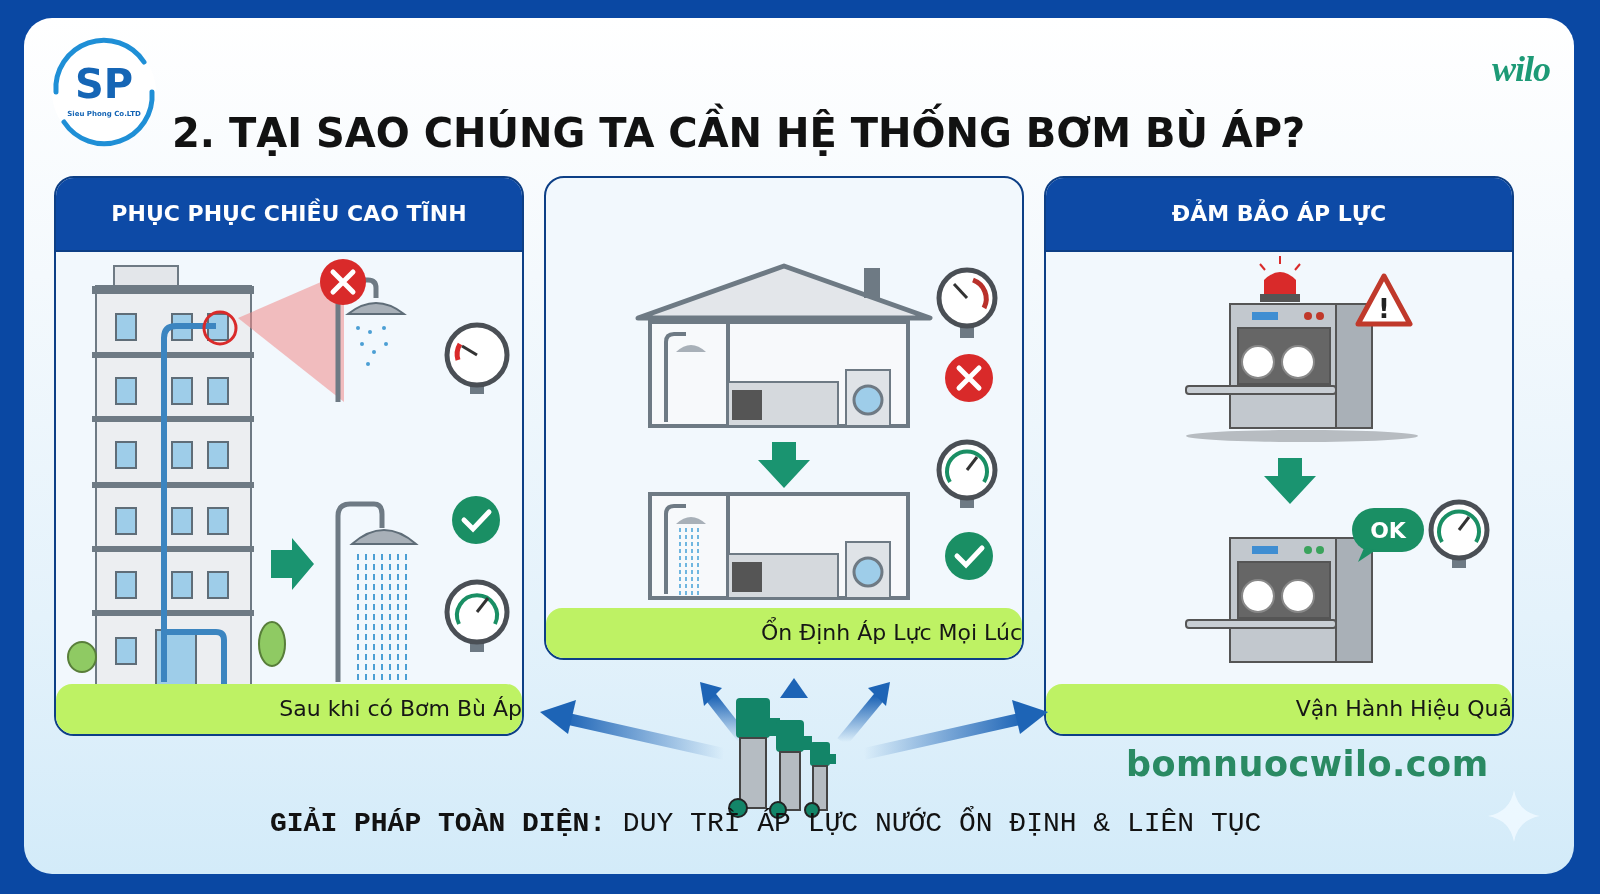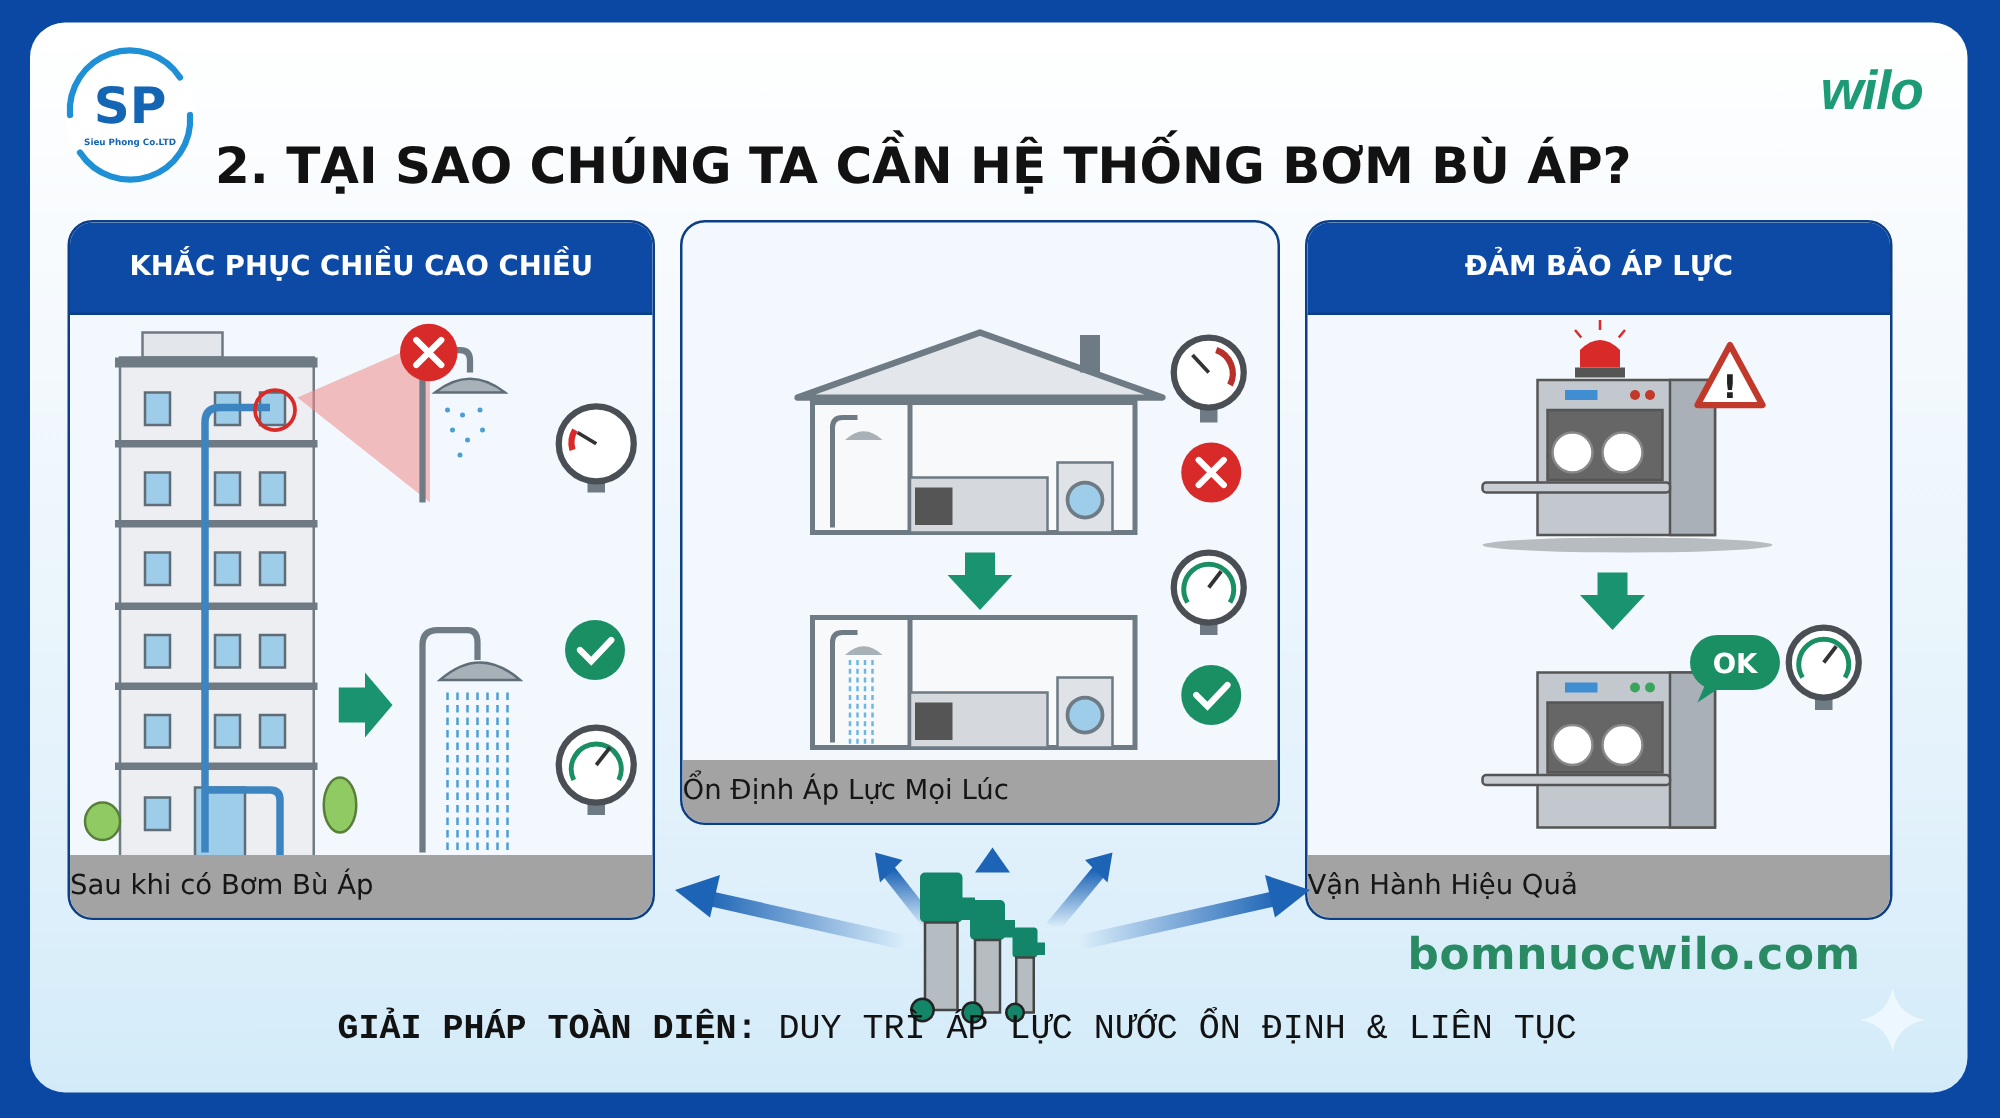--- a/index.html
+++ b/index.html
@@ -12,43 +12,43 @@
   .frame {
     position: absolute; left: 24px; top: 18px; width: 1550px; height: 856px;
     border-radius: 28px;
     background: linear-gradient(180deg, #ffffff 0%, #f4f9fd 30%, #e4f2fb 70%, #d3ebf9 100%);
     overflow: hidden;
   }
   .logo-sp {
     position: absolute; left: 22px; top: 16px; width: 116px; height: 116px;
   }
   .wilo-logo {
-    position: absolute; right: 36px; top: 30px;
-    font-family: Liberation Sans, sans-serif; font-weight: bold; font-style: italic;
-    font-size: 44px; color: #1d9a76; letter-spacing: -1px;
+    position: absolute; right: 24px; top: 30px;
+    font-family: Liberation Serif, serif; font-weight: bold; font-style: italic;
+    font-size: 36px; color: #1d9a76; letter-spacing: -1px;
   }
   .page-title {
     position: absolute; left: 148px; top: 92px; width: 1300px;
     font-family: "DejaVu Sans", sans-serif; font-weight: bold;
     font-size: 40px; color: #121212; letter-spacing: 0px; white-space: nowrap;
   }
   .panel {
     position: absolute; top: 158px; border: 2.5px solid #0d3f86; border-radius: 20px;
     overflow: hidden; background: #f2f8fd;
   }
   .panel-header {
     background: #0d4aa6; color: #fff; text-align: center;
     font-family: "DejaVu Sans", sans-serif; font-weight: bold; font-size: 22px;
     display: flex; align-items: center; justify-content: center; line-height: 32px;
     border-bottom: 2px solid #0d3f86;
   }
   .panel-footer {
     position: absolute; left: 0; right: 0; bottom: 0; height: 50px;
-    background: #a3a3a3; color: #161616; text-align: left;
-    font-family: "DejaVu Sans", sans-serif; font-size: 22px; line-height: 50px;
+    background: #bef264; color: #161616; text-align: right;
+    font-family: "DejaVu Sans", sans-serif; font-size: 22px; line-height: 50px; border-radius: 16px;
   }
   .panel-body { position: absolute; left: 0; right: 0; }
   .panel-body svg { position: absolute; left: 0; top: 0; }
   .p1 { left: 30px; width: 470px; height: 560px; }
   .p1 .panel-header { height: 74px; }
   .p1 .panel-body { top: 74px; bottom: 50px; }
   .p2 { left: 520px; width: 480px; height: 484px; }
   .p2 .panel-header { height: 74px; }
   .p2 .panel-body { top: 74px; bottom: 50px; }
   .p3 { left: 1020px; width: 470px; height: 560px; }
@@ -77,21 +77,21 @@
     <path d="M10 58 A48 48 0 0 1 98 28" stroke="#1f8fd6" stroke-width="5" fill="none" stroke-linecap="round"></path>
     <path d="M106 58 A48 48 0 0 1 18 88" stroke="#1f8fd6" stroke-width="5" fill="none" stroke-linecap="round"></path>
     <text x="58" y="64" text-anchor="middle" font-family="DejaVu Sans, sans-serif" font-weight="bold" font-size="40" fill="#1565b5">SP</text>
     <text x="58" y="82" text-anchor="middle" font-family="DejaVu Sans, sans-serif" font-weight="bold" font-size="7" fill="#1565b5">Sieu Phong Co.LTD</text>
   </svg>
 
   <div class="wilo-logo">wilo</div>
   <div class="page-title">2. TẠI SAO CHÚNG TA CẦN HỆ THỐNG BƠM BÙ ÁP?</div>
 
   <div class="panel p1">
-    <div class="panel-header">KHẮC PHỤC CHIỀU CAO CHIỀU</div>
+    <div class="panel-header">PHỤC PHỤC CHIỀU CAO TĨNH</div>
     <div class="panel-body">
       <svg width="466" height="434" viewBox="0 0 466 434">
 
         <g>
           <rect x="58" y="14" width="64" height="20" fill="#e3e6ea" stroke="#6e7a84" stroke-width="2"></rect>
           <rect x="40" y="34" width="155" height="400" fill="#eceef1" stroke="#6e7a84" stroke-width="2"></rect>
           <rect x="36" y="34" width="162" height="8" fill="#6e7a84"></rect>
           <g fill="#9ecde9" stroke="#5f6d78" stroke-width="2">
             <rect x="60" y="62" width="20" height="26"></rect>
               <rect x="116" y="62" width="20" height="26"></rect>

